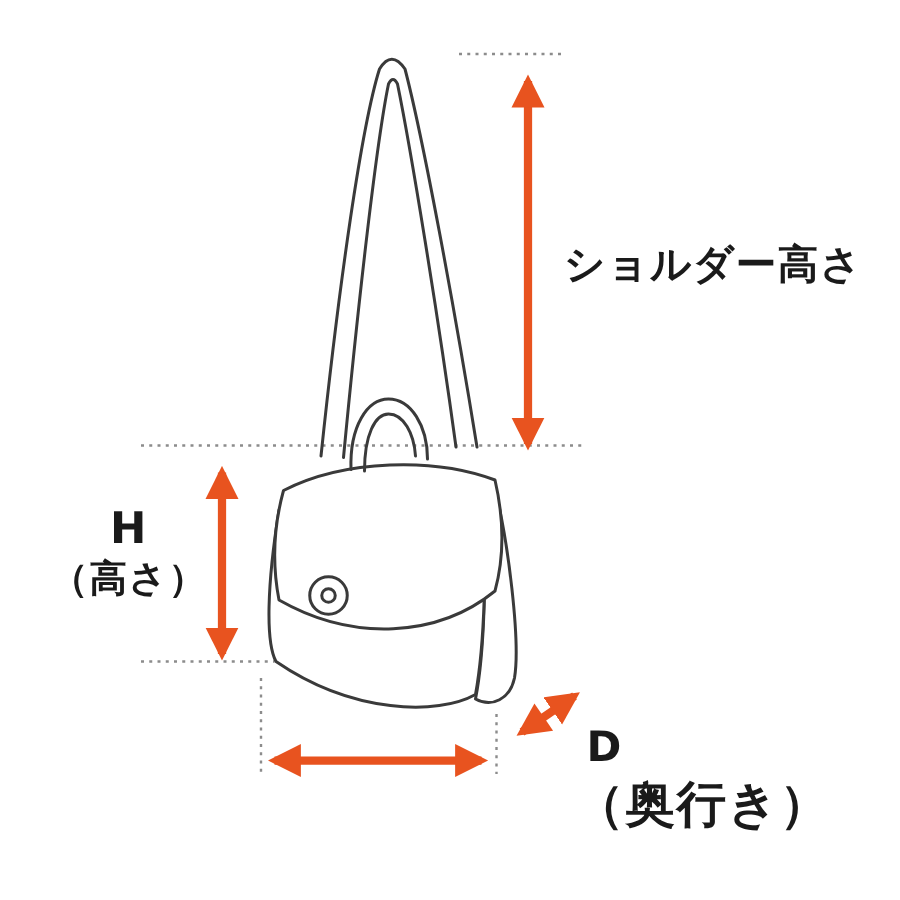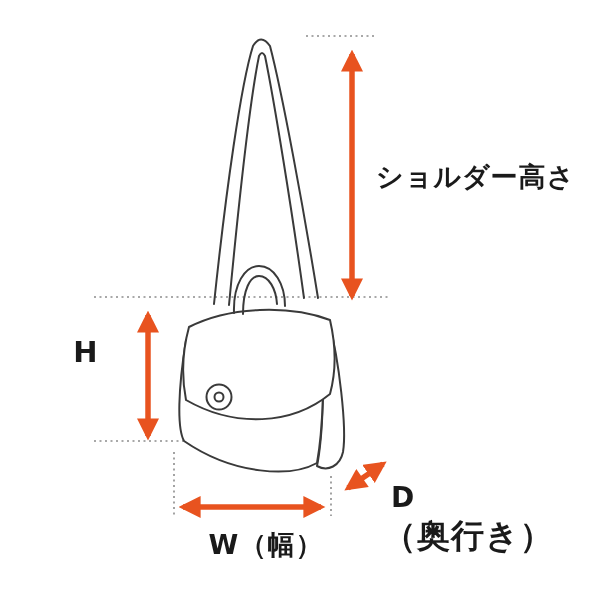--- a/index.html
+++ b/index.html
@@ -84,22 +84,22 @@
       <line x1="148" y1="315" x2="148" y2="436" marker-start="url(#mStart)" marker-end="url(#mEnd)" stroke="#E8531F"></line>
       <line x1="183" y1="507" x2="321" y2="507" marker-start="url(#mStart)" marker-end="url(#mEnd)" stroke="#E8531F"></line>
       <line x1="348" y1="488" x2="383" y2="464" marker-start="url(#mStart)" marker-end="url(#mEnd)" stroke="#E8531F"></line>
     </g>
   </svg>
 
   <div class="label lbl-shoulder">ショルダー高さ</div>
 
   <div class="label lbl-height">
     <span class="l1">H</span>
+    <span class="l2">（高さ）</span>
   </div>
 
-  <div class="label lbl-width">W（幅）</div>
 
   <div class="label lbl-depth">
     <span class="l1">D</span>
     <span class="l2">（奥行き）</span>
   </div>
 
 </div>
 
 </body></html>

